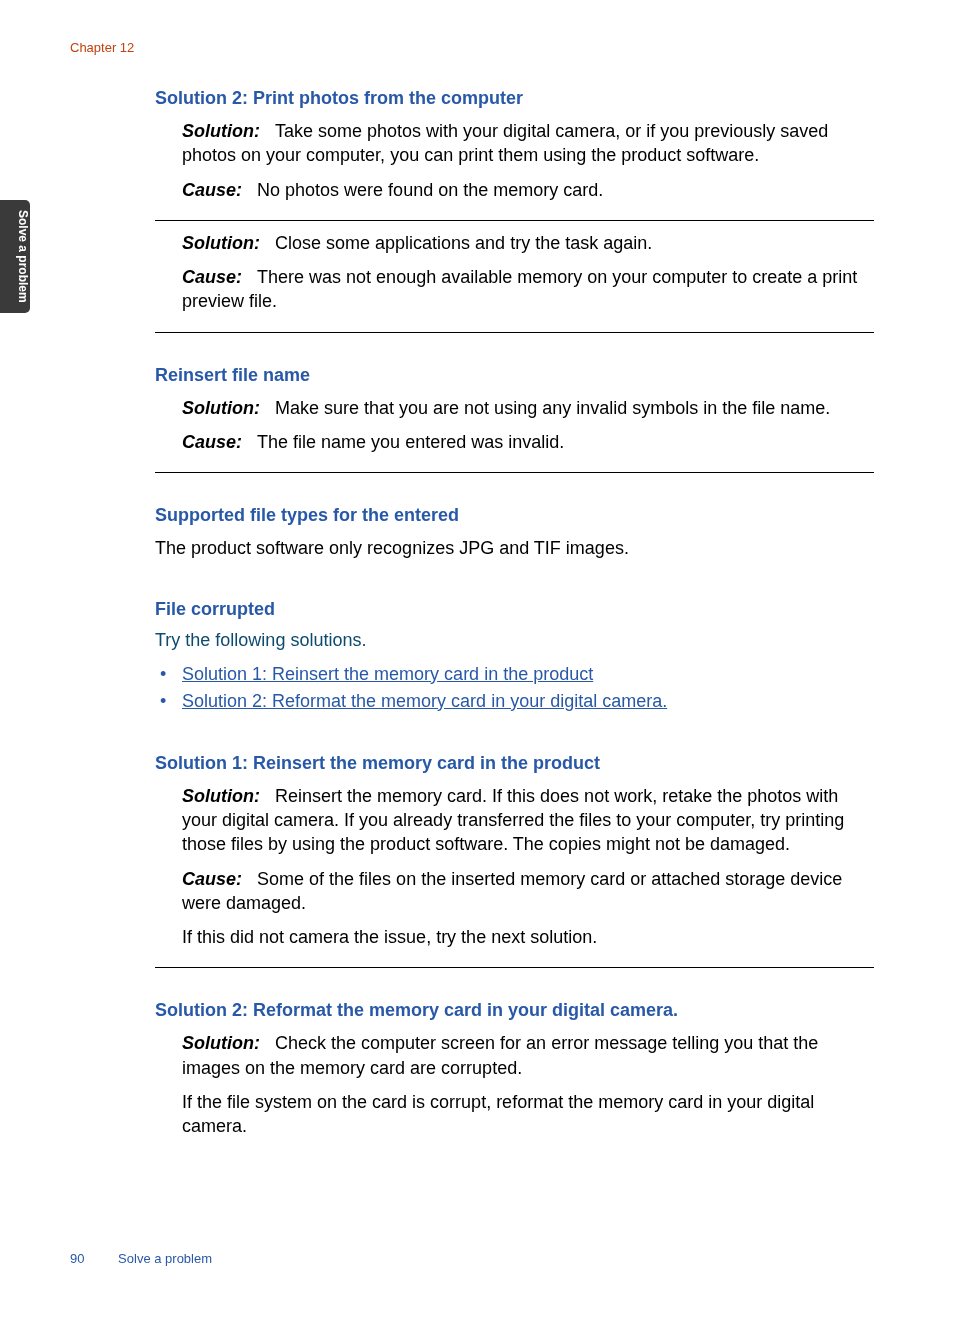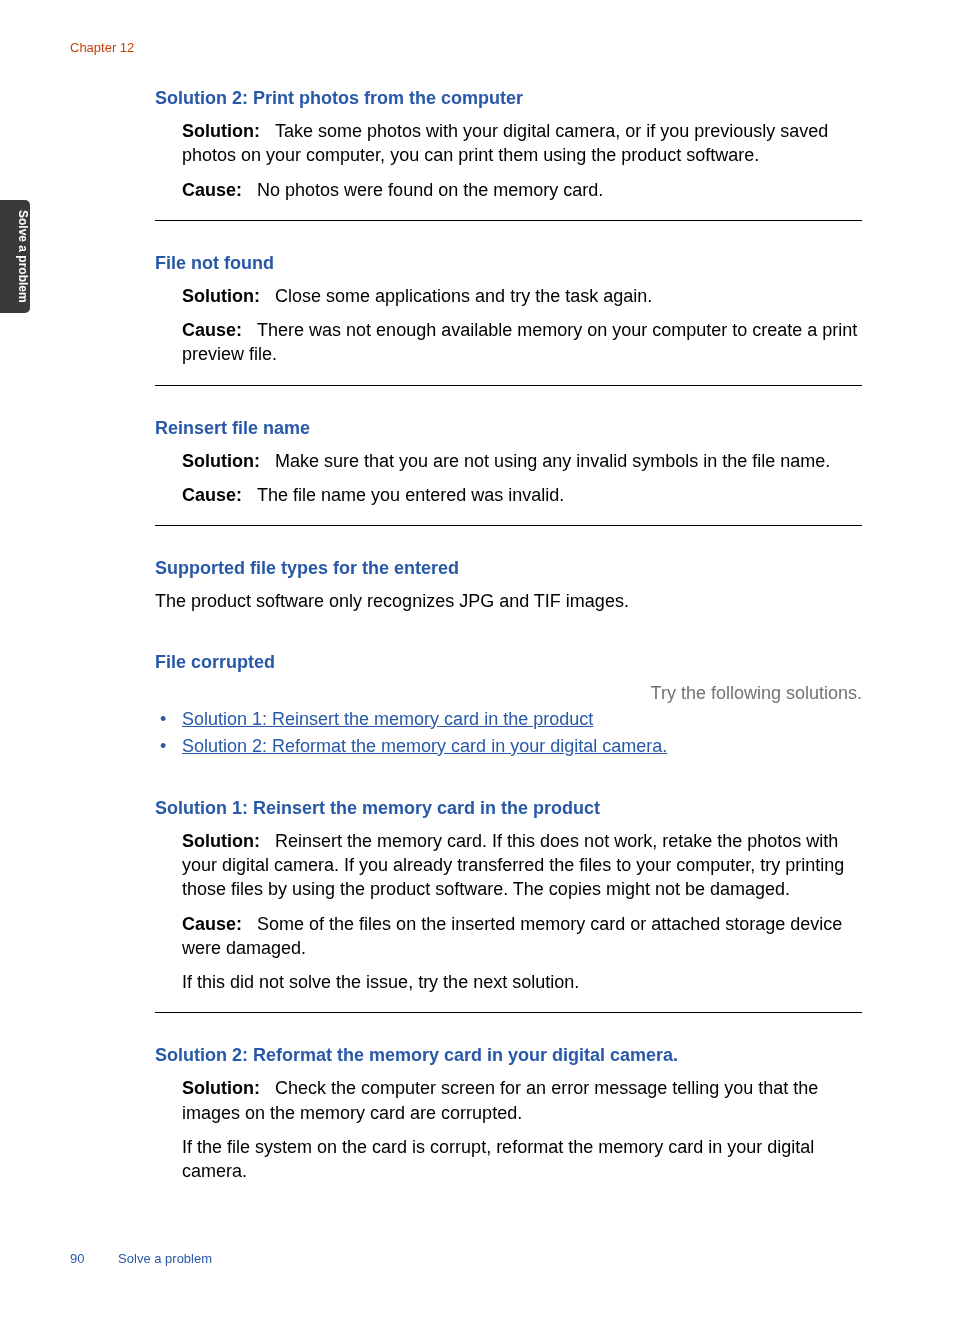--- a/index.html
+++ b/index.html
@@ -34,51 +34,51 @@
       font-size: 12px;
       font-weight: bold;
       text-align: center;
       border-top-right-radius: 5px;
       border-bottom-right-radius: 5px;
     }
     .content {
       position: absolute;
       top: 80px;
       left: 155px;
-      right: 92px;
+      right: 80px;
     }
     .heading {
       color: #2858a8;
       font-size: 18px;
       font-weight: bold;
       margin-top: 38px;
       margin-bottom: 10px;
     }
     .indented {
       margin-left: 27px;
     }
     .para {
       font-size: 18px;
       color: #000;
       line-height: 1.35;
       margin-bottom: 10px;
     }
     .label {
       font-weight: bold;
+      font-style: italic;
     }
     .divider {
       border: none;
       border-top: 1px solid #000;
       margin: 18px 0 10px 0;
     }
     .try-text {
       font-size: 18px;
-      color: #737373;
-      margin-bottom: 2px;
-      text-align: right;
+      color: #0c4a6e;
+      margin-bottom: 10px;
     }
     .bullet-list {
       list-style: none;
       padding-left: 0;
       margin-bottom: 10px;
     }
     .bullet-list li {
       font-size: 18px;
       color: #2858a8;
       padding-left: 27px;
@@ -125,21 +125,20 @@
   <div class="indented">
     <p class="para">
       <span class="label">Solution:</span>&nbsp;&nbsp;&nbsp;<span>Take some photos with your digital camera, or if you previously saved photos on your computer, you can print them using the product software.</span>
     </p>
     <p class="para">
       <span class="label">Cause:</span>&nbsp;&nbsp;&nbsp;<span>No photos were found on the memory card.</span>
     </p>
   </div>
   <hr class="divider">
 
-  <div class="heading section-gap">File not found</div>
   <div class="indented">
     <p class="para">
       <span class="label">Solution:</span>&nbsp;&nbsp;&nbsp;<span>Close some applications and try the task again.</span>
     </p>
     <p class="para">
       <span class="label">Cause:</span>&nbsp;&nbsp;&nbsp;<span>There was not enough available memory on your computer to create a print preview file.</span>
     </p>
   </div>
   <hr class="divider">
 
@@ -165,21 +164,21 @@
   </ul>
 
   <div class="heading">Solution 1: Reinsert the memory card in the product</div>
   <div class="indented">
     <p class="para">
       <span class="label">Solution:</span>&nbsp;&nbsp;&nbsp;<span>Reinsert the memory card. If this does not work, retake the photos with your digital camera. If you already transferred the files to your computer, try printing those files by using the product software. The copies might not be damaged.</span>
     </p>
     <p class="para">
       <span class="label">Cause:</span>&nbsp;&nbsp;&nbsp;<span>Some of the files on the inserted memory card or attached storage device were damaged.</span>
     </p>
-    <p class="para">If this did not solve the issue, try the next solution.</p>
+    <p class="para">If this did not camera the issue, try the next solution.</p>
   </div>
   <hr class="divider">
 
   <div class="heading section-gap">Solution 2: Reformat the memory card in your digital camera.</div>
   <div class="indented">
     <p class="para">
       <span class="label">Solution:</span>&nbsp;&nbsp;&nbsp;<span>Check the computer screen for an error message telling you that the images on the memory card are corrupted.</span>
     </p>
     <p class="para">If the file system on the card is corrupt, reformat the memory card in your digital camera.</p>
   </div>

